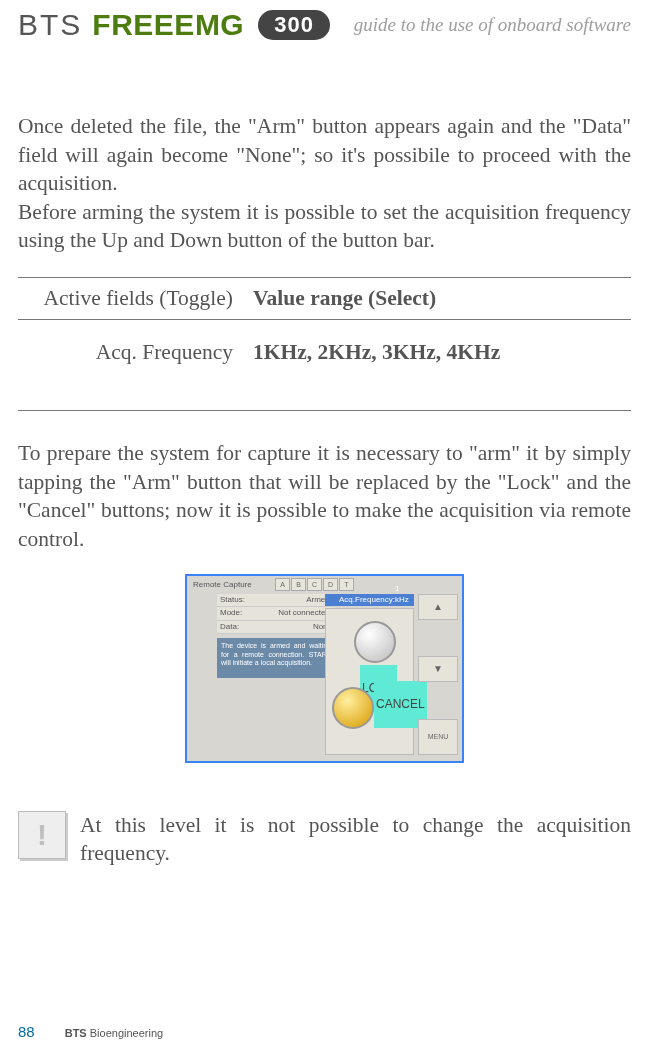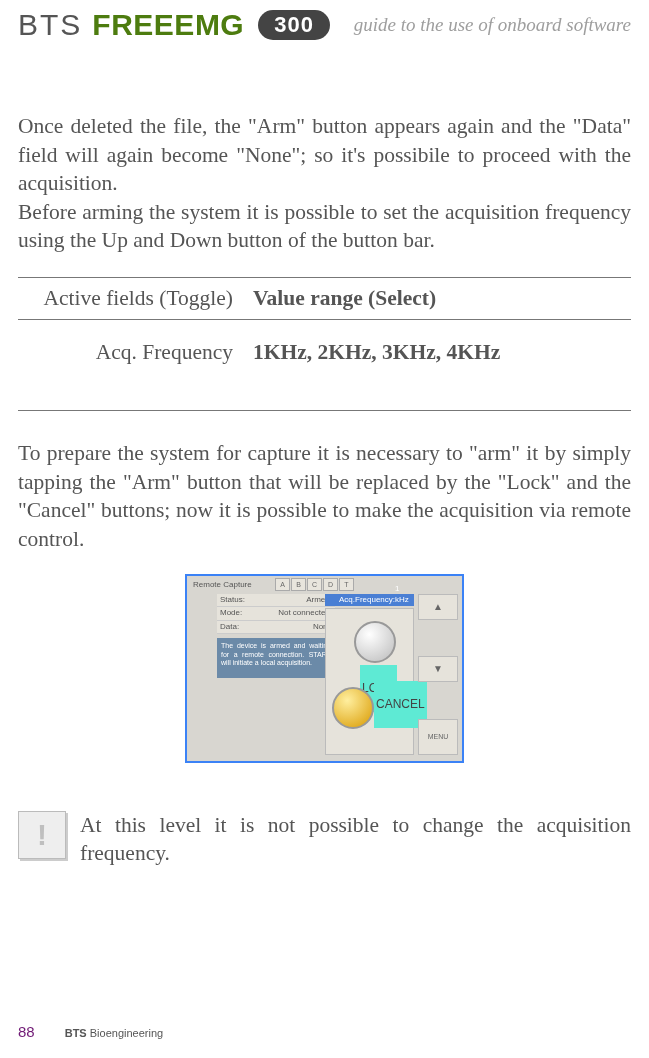--- a/index.html
+++ b/index.html
@@ -230,21 +230,21 @@
   }
   .footer {
     position: absolute;
     bottom: 18px;
     left: 18px;
     display: flex;
     align-items: baseline;
     gap: 14px;
     font-family: Arial, sans-serif;
   }
-  .page-num { font-size: 15px; color: #701a75; }
+  .page-num { font-size: 15px; color: #0369a1; }
   .footer-brand { font-size: 11px; color: #555; padding-left: 16px; }
   .footer-brand b { font-weight: 900; }
 </style>
 </head>
 <body>
 
 <div class="page">
   <div class="header">
     <div class="logo-area">
       <span class="logo-bts">BTS</span>

